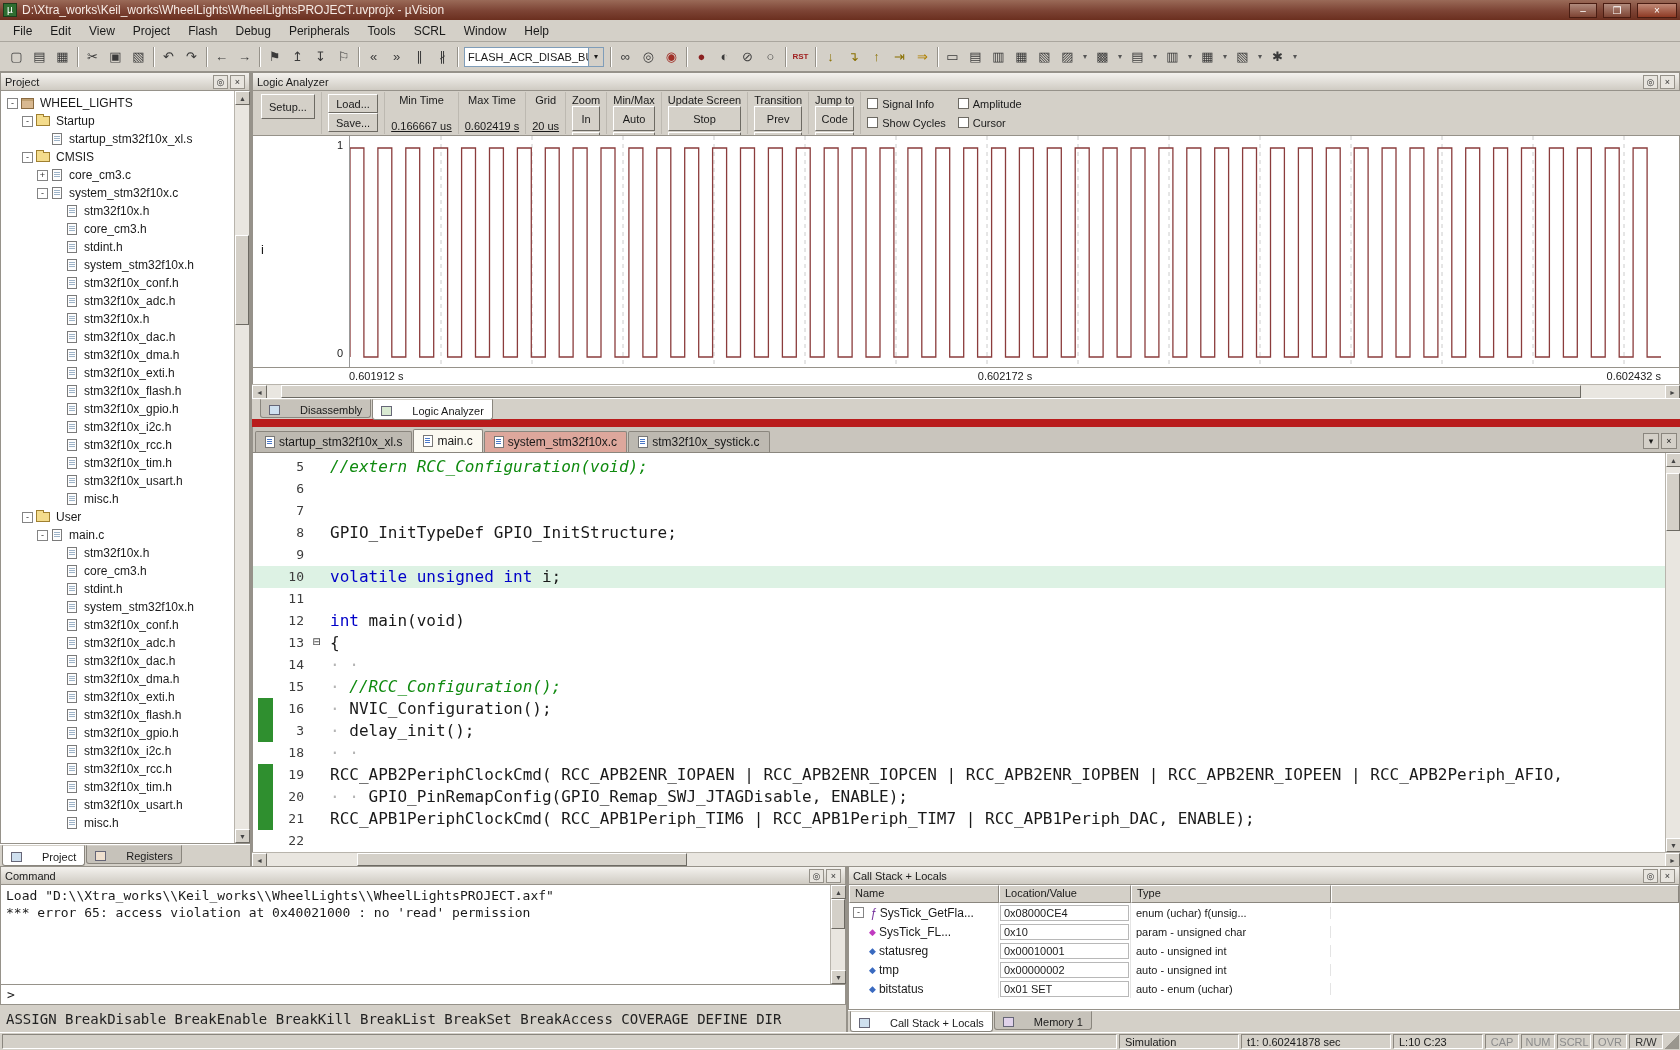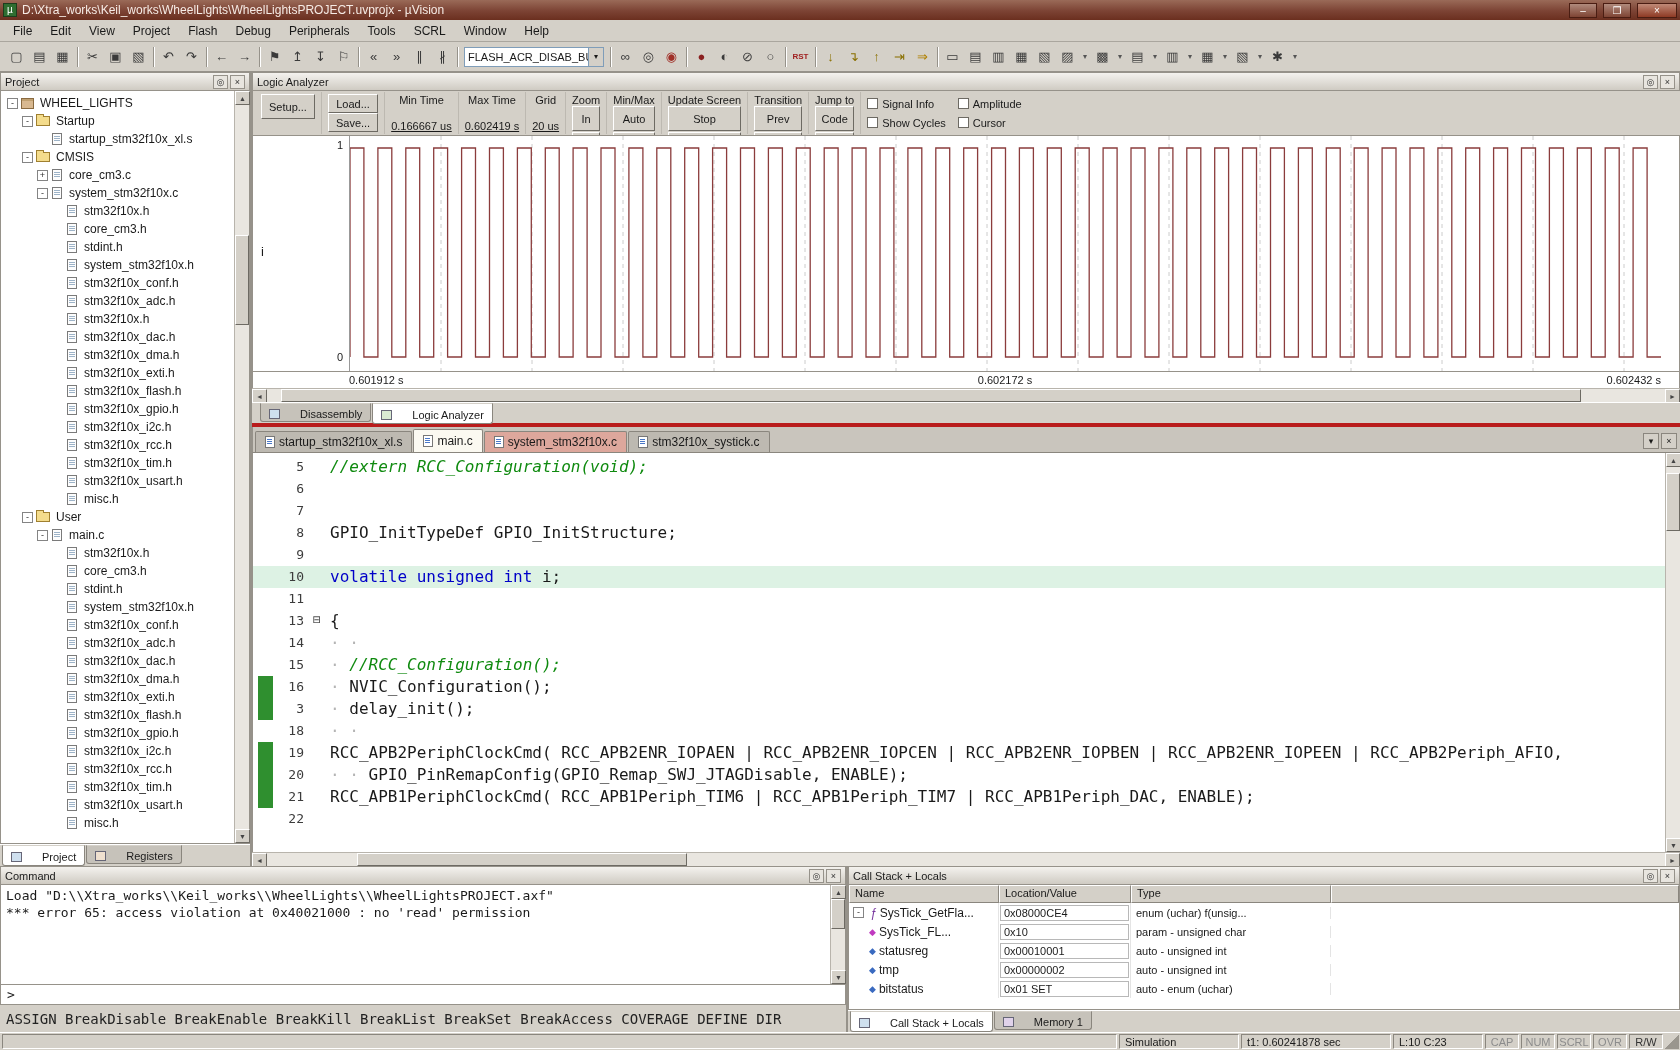--- a/index.html
+++ b/index.html
@@ -58,21 +58,21 @@
   .i-target{width:13px;height:11px;background:#d8b890;border:1px solid #8a6a40;margin-right:4px;box-shadow:inset 0 2px 0 #c0a070;}
   .i-folder{width:14px;height:10px;background:#f4dc8c;border:1px solid #a08030;margin-right:4px;position:relative;}
   .i-folder::before{content:"";position:absolute;top:-3px;left:-1px;width:6px;height:2px;background:#f4dc8c;border:1px solid #a08030;border-bottom:none;}
   .i-file{width:10px;height:12px;background:#fdfdfd;border:1px solid #7a7a7a;margin:0 5px 0 1px;position:relative;}
   .i-file::before{content:"";position:absolute;left:1px;top:2px;width:6px;height:1px;background:#9db3c8;box-shadow:0 2px 0 #9db3c8,0 4px 0 #9db3c8;}
   .tlabel{padding:0 2px;}
 
   .right-col{flex:1;display:flex;flex-direction:column;min-width:0;}
 
   
-  .la{height:355px;flex:none;display:flex;flex-direction:column;background:#d4d0c8;border-bottom:4px solid #b91c1c;}
+  .la{height:355px;flex:none;display:flex;flex-direction:column;background:#d4d0c8;border-bottom:8px solid #b91c1c;}
   .la-controls{height:44px;display:flex;align-items:stretch;padding:1px 2px;background:#d4d0c8;flex:none;border-left:1px solid #96928a;}
   .la-col{display:flex;flex-direction:column;justify-content:space-between;padding:2px 6px;border-right:1px solid #bdb9b1;}
   .la-col .lbl{font-size:11px;text-align:center;white-space:nowrap;}
   .la-col .val{font-size:11px;text-align:center;white-space:nowrap;text-decoration:underline;}
   .sbtn{height:25px;padding:0 7px;font-size:11px;background:#d4d0c8;border:1px solid;border-color:#fff #6d6a63 #6d6a63 #fff;display:inline-flex;align-items:center;justify-content:center;white-space:nowrap;}
   .btnrow{display:flex;gap:1px;justify-content:center;flex-direction:column;}
   .btnrow .sbtn.xs{padding:0 4px;}
   .la-checkcol{justify-content:space-around;border-right:none;}
   .cbrow{display:flex;align-items:center;gap:4px;}
   .cb{width:11px;height:11px;background:#fff;border:1px solid #6d6a63;flex:none;}
@@ -638,20 +638,21 @@
         </div>
         <div class="ebody">
           <div class="code">
               <div class="cline"><span class="cmod"></span><span class="cnum">5</span><span class="cfold"></span><span class="ctext"><span class="seg com">//extern RCC_Configuration(void);</span></span></div>
               <div class="cline"><span class="cmod"></span><span class="cnum">6</span><span class="cfold"></span><span class="ctext"></span></div>
               <div class="cline"><span class="cmod"></span><span class="cnum">7</span><span class="cfold"></span><span class="ctext"></span></div>
               <div class="cline"><span class="cmod"></span><span class="cnum">8</span><span class="cfold"></span><span class="ctext"><span class="seg pln">GPIO_InitTypeDef GPIO_InitStructure;</span></span></div>
               <div class="cline"><span class="cmod"></span><span class="cnum">9</span><span class="cfold"></span><span class="ctext"></span></div>
               <div class="cline hl"><span class="cmod"></span><span class="cnum">10</span><span class="cfold"></span><span class="ctext"><span class="seg kw">volatile</span><span class="seg pln"> </span><span class="seg kw">unsigned</span><span class="seg pln"> </span><span class="seg kw">int</span><span class="seg pln"> i;</span></span></div>
               <div class="cline"><span class="cmod"></span><span class="cnum">11</span><span class="cfold"></span><span class="ctext"></span></div>
+              <div class="cline"><span class="cmod"></span><span class="cnum">12</span><span class="cfold"></span><span class="ctext"><span class="seg kw">int</span><span class="seg pln"> main(void)</span></span></div>
               <div class="cline"><span class="cmod"></span><span class="cnum">13</span><span class="cfold">⊟</span><span class="ctext"><span class="seg pln">{</span></span></div>
               <div class="cline"><span class="cmod"></span><span class="cnum">14</span><span class="cfold"></span><span class="ctext"><span class="seg ws">· ·</span></span></div>
               <div class="cline"><span class="cmod"></span><span class="cnum">15</span><span class="cfold"></span><span class="ctext"><span class="seg ws">· </span><span class="seg com">//RCC_Configuration();</span></span></div>
               <div class="cline"><span class="cmod on"></span><span class="cnum">16</span><span class="cfold"></span><span class="ctext"><span class="seg ws">· </span><span class="seg pln">NVIC_Configuration();</span></span></div>
               <div class="cline"><span class="cmod on"></span><span class="cnum">3</span><span class="cfold"></span><span class="ctext"><span class="seg ws">· </span><span class="seg pln">delay_init();</span></span></div>
               <div class="cline"><span class="cmod"></span><span class="cnum">18</span><span class="cfold"></span><span class="ctext"><span class="seg ws">· ·</span></span></div>
               <div class="cline"><span class="cmod on"></span><span class="cnum">19</span><span class="cfold"></span><span class="ctext"><span class="seg pln">RCC_APB2PeriphClockCmd( RCC_APB2ENR_IOPAEN | RCC_APB2ENR_IOPCEN | RCC_APB2ENR_IOPBEN | RCC_APB2ENR_IOPEEN | RCC_APB2Periph_AFIO,</span></span></div>
               <div class="cline"><span class="cmod on"></span><span class="cnum">20</span><span class="cfold"></span><span class="ctext"><span class="seg ws">· · </span><span class="seg pln">GPIO_PinRemapConfig(GPIO_Remap_SWJ_JTAGDisable, ENABLE);</span></span></div>
               <div class="cline"><span class="cmod on"></span><span class="cnum">21</span><span class="cfold"></span><span class="ctext"><span class="seg pln">RCC_APB1PeriphClockCmd( RCC_APB1Periph_TIM6 | RCC_APB1Periph_TIM7 | RCC_APB1Periph_DAC, ENABLE);</span></span></div>
               <div class="cline"><span class="cmod"></span><span class="cnum">22</span><span class="cfold"></span><span class="ctext"></span></div>

